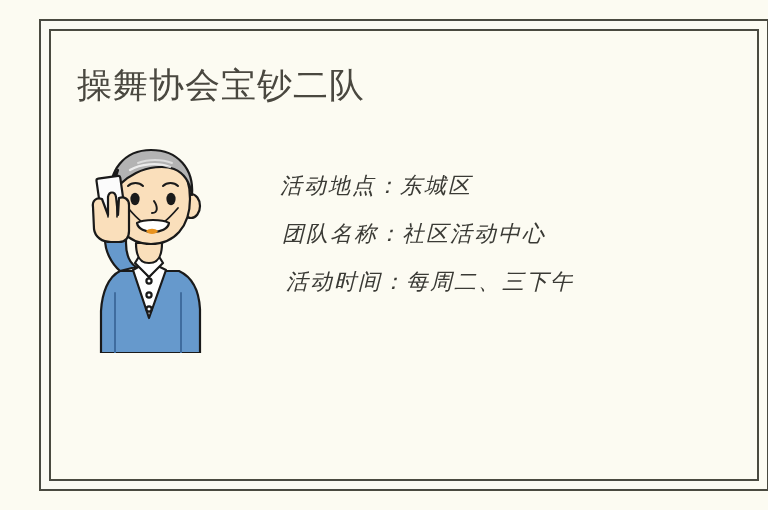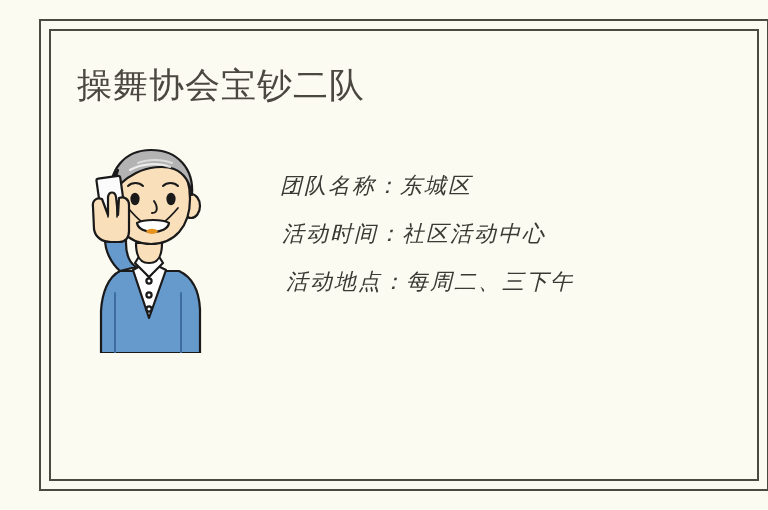--- a/index.html
+++ b/index.html
@@ -149,18 +149,18 @@
         <path d="M24 56 C18 54 14 58 15 64 L16 86 C17 94 24 99 33 99 L41 99
                  C47 99 51 95 51 88 L51 62 C51 56 46 53 41 55 L40 72 L38 54
                  C37 48 31 48 30 54 L30 72 Z" fill="#fadfbb"></path>
         <path d="M30 60 L30 74" fill="none" stroke-width="1.6"></path>
         <path d="M39 58 L39 74" fill="none" stroke-width="1.6"></path>
       </g>
     </svg>
   </div>
 
   <div id="info-block">
-    <div class="info-line indent-1">团队名称：东城区</div>
-    <div class="info-line indent-3">活动时间：社区活动中心</div>
-    <div class="info-line indent-4">活动地点：每周二、三下午</div>
+    <div class="info-line indent-1">活动地点：东城区</div>
+    <div class="info-line indent-3">团队名称：社区活动中心</div>
+    <div class="info-line indent-4">活动时间：每周二、三下午</div>
   </div>
 
 </div>
 
 </body></html>

